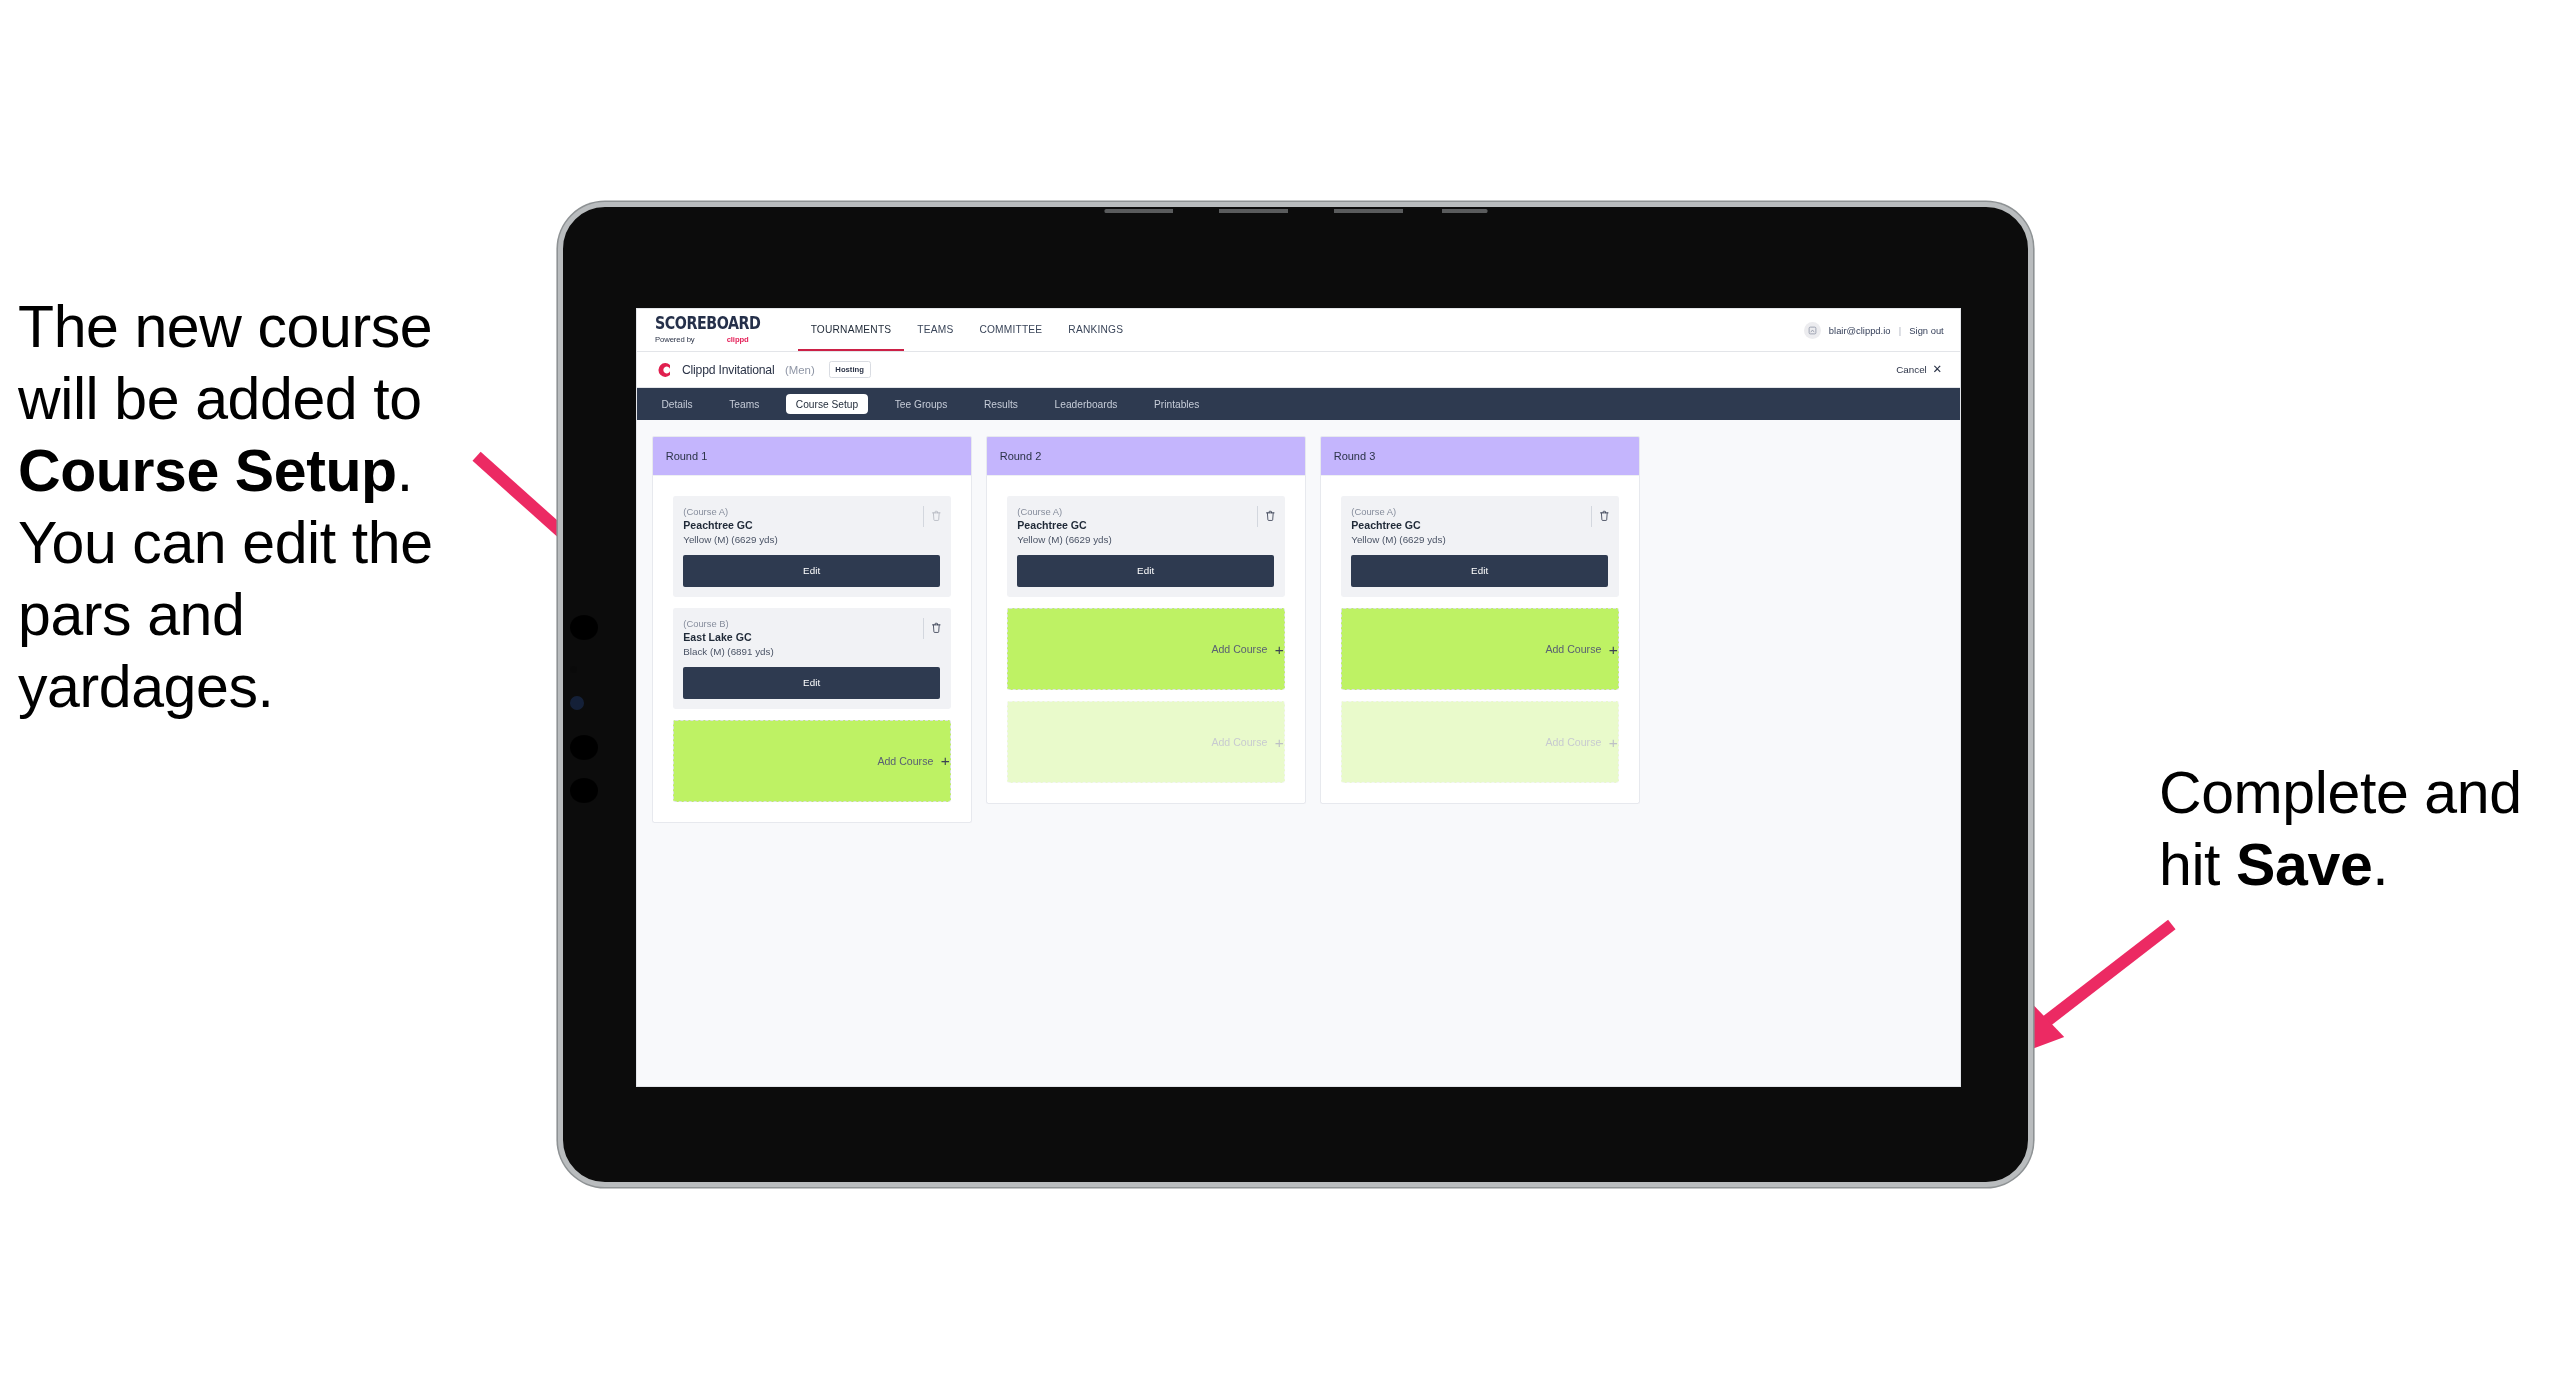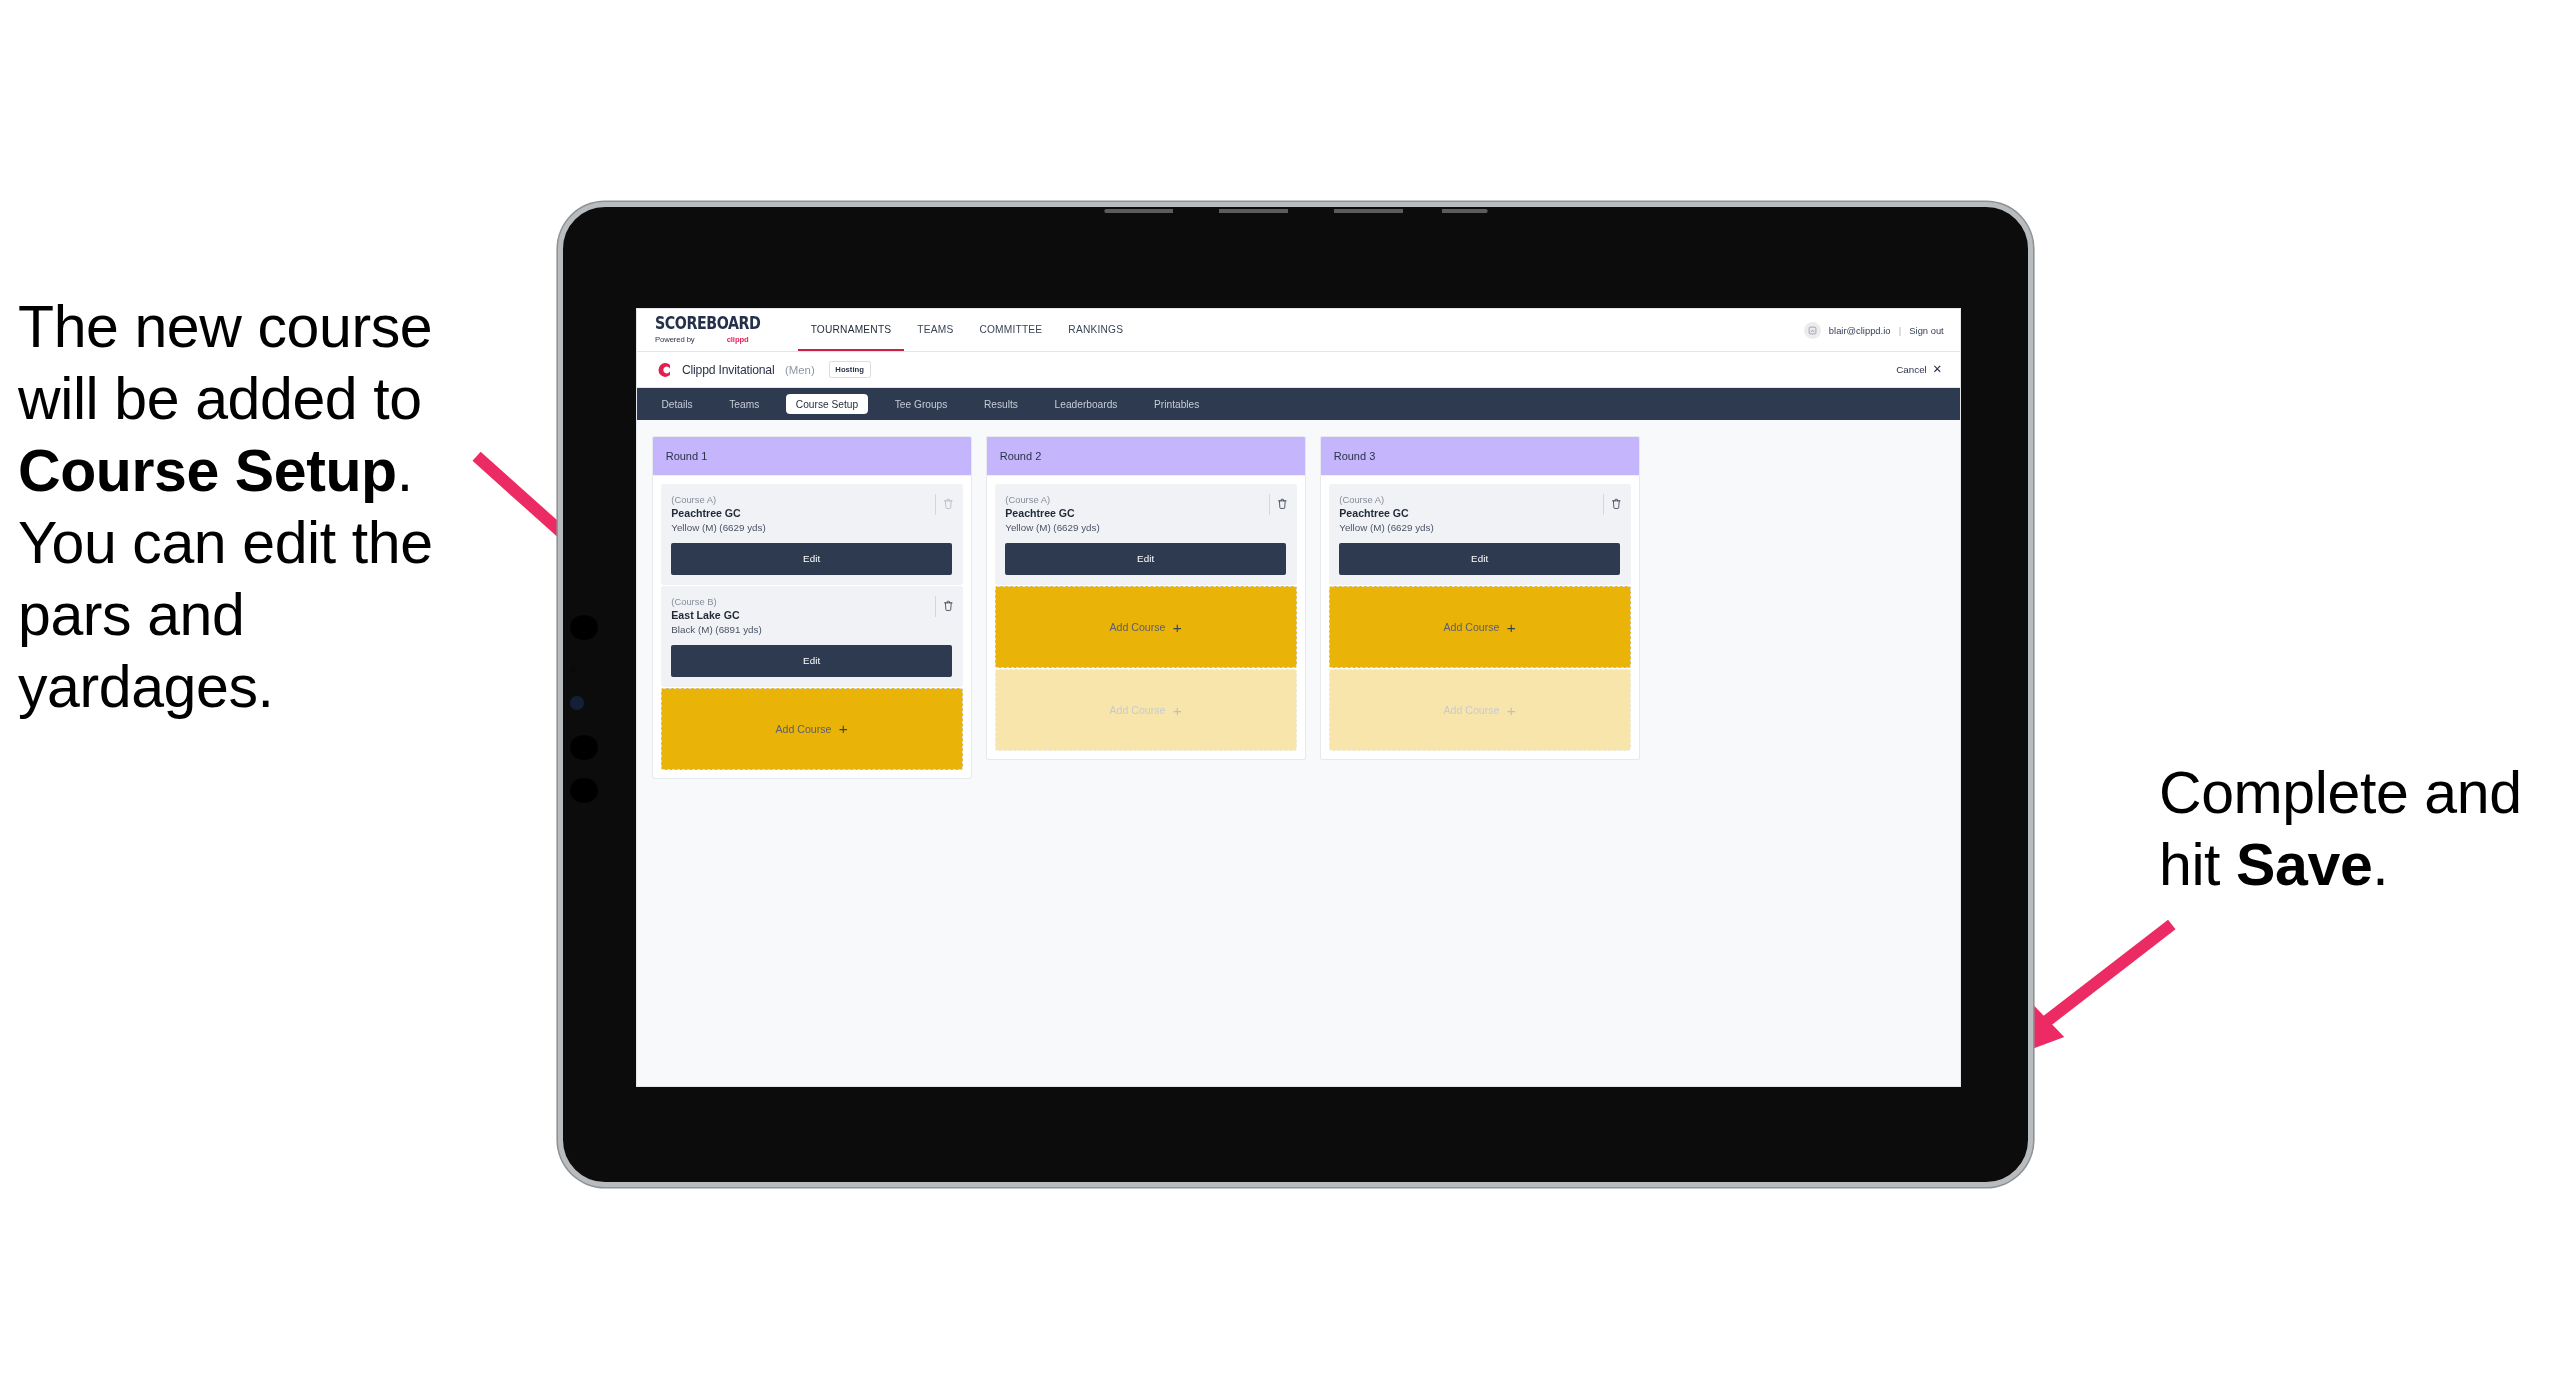--- a/index.html
+++ b/index.html
@@ -152,21 +152,21 @@
   .round-col { width: 320px; flex: 0 0 auto; }
   .round-head {
     background: #c4b5fd; border: 0.8px solid #e7e9ee; border-bottom: none;
     border-radius: 2.4px 2.4px 0 0;
     padding: 4px 13px; font-size: 11px; color: #2b3347; font-weight: 500;
     height: 39px; display: flex; align-items: center;
   }
   .round-body {
     background: #ffffff; border: 0.8px solid #e7e9ee; border-top: 0.8px solid #eef0f3;
     border-radius: 0 0 2.4px 2.4px;
-    padding: 8px; display: flex; flex-direction: column; gap: 1px;
+    padding: 20px; display: flex; flex-direction: column; gap: 11px;
   }
 
   .course-card {
     background: #f1f2f5; border-radius: 2.4px; padding: 9.8px 10.6px 10.6px;
     position: relative;
   }
   .course-label { font-size: 9.4px; color: #868d9c; margin-bottom: 2.4px; }
   .course-name { font-size: 10.6px; font-weight: 700; color: #1f2937; margin-bottom: 2.4px; }
   .course-tee { font-size: 9.8px; color: #4a5365; }
   .card-tools {
@@ -179,23 +179,23 @@
   .edit-btn {
     margin-top: 9.8px; width: 100%;
     background: #2e3a50; color: #fff;
     border: none; border-radius: 2px;
     height: 32px; font-size: 9.8px; font-family: Liberation Sans, sans-serif;
     cursor: pointer; letter-spacing: 0.1px;
   }
 
   .add-course {
     border: 0.8px dashed #dcdfe5; border-radius: 2.4px;
-    background: #eab308;
+    background: #bef264;
     height: 82px;
-    display: flex; align-items: center; justify-content: center;
+    display: flex; align-items: center; justify-content: flex-end;
     gap: 7.3px; cursor: pointer;
     font-size: 10.6px; color: #596073;
   }
   .add-course.faded { opacity: .33; }
   .add-course .plus { font-size: 15.5px; line-height: 1; font-weight: 300; color: #3b4253; }
 </style>
 </head>
 <body>
 
 <div class="stage">

